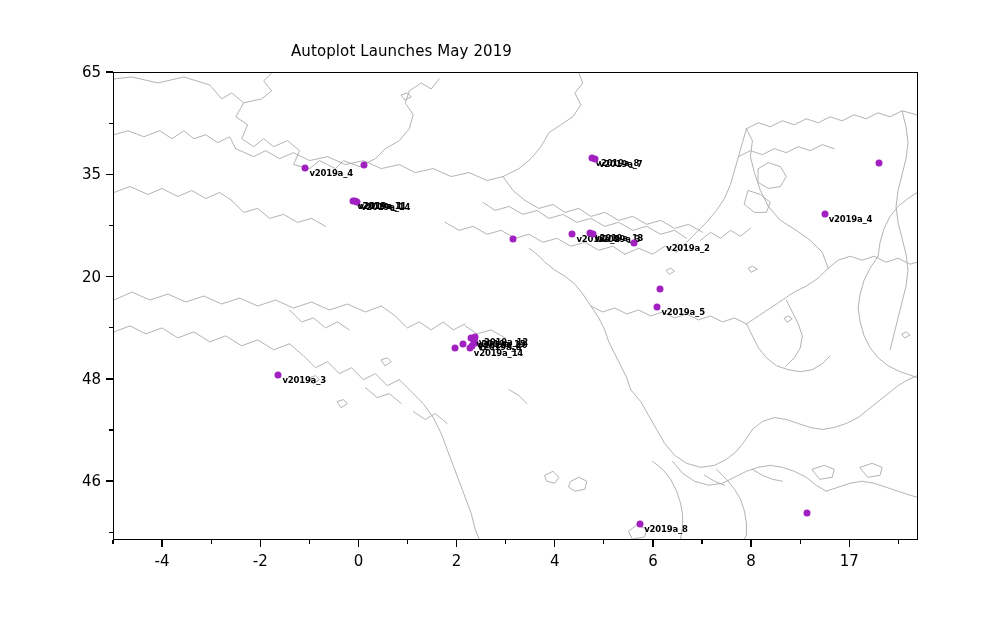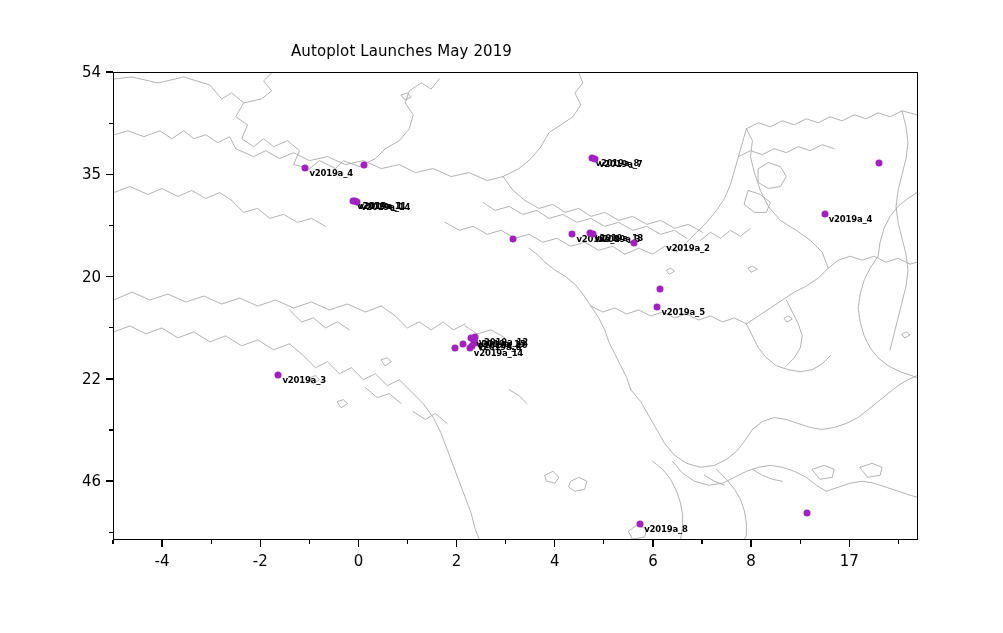--- a/index.html
+++ b/index.html
@@ -195,27 +195,27 @@
         <div class="ptlabel" style="left: 362.323px; top: 271px;">v2019a_15</div>
         <div class="marker" style="left: 355.869px; top: 275.174px; background: rgb(160, 32, 192);"></div>
         <div class="ptlabel" style="left: 359.869px; top: 280.174px;">v2019a_14</div>
       </div>
   </div>
 
   <div id="ticks-layer">
       <div class="tick-major" style="left: 106px; top: 480.48px; width: 7px; height: 1.4px;"></div>
       <div class="ytick-label" style="top: 481.18px; width: 36px; left: 65px;">46</div>
       <div class="tick-major" style="left: 106px; top: 378.185px; width: 7px; height: 1.4px;"></div>
-      <div class="ytick-label" style="top: 378.885px; width: 36px; left: 65px;">22</div>
+      <div class="ytick-label" style="top: 378.885px; width: 36px; left: 65px;">48</div>
       <div class="tick-major" style="left: 106px; top: 275.89px; width: 7px; height: 1.4px;"></div>
       <div class="ytick-label" style="top: 276.59px; width: 36px; left: 65px;">20</div>
       <div class="tick-major" style="left: 106px; top: 173.595px; width: 7px; height: 1.4px;"></div>
       <div class="ytick-label" style="top: 174.295px; width: 36px; left: 65px;">35</div>
       <div class="tick-major" style="left: 106px; top: 71.3px; width: 7px; height: 1.4px;"></div>
-      <div class="ytick-label" style="top: 72px; width: 36px; left: 65px;">54</div>
+      <div class="ytick-label" style="top: 72px; width: 36px; left: 65px;">65</div>
       <div class="tick-minor" style="left: 109px; top: 531.728px; width: 4px; height: 1.2px;"></div>
       <div class="tick-minor" style="left: 109px; top: 429.433px; width: 4px; height: 1.2px;"></div>
       <div class="tick-minor" style="left: 109px; top: 327.138px; width: 4px; height: 1.2px;"></div>
       <div class="tick-minor" style="left: 109px; top: 224.843px; width: 4px; height: 1.2px;"></div>
       <div class="tick-minor" style="left: 109px; top: 122.548px; width: 4px; height: 1.2px;"></div>
       <div class="tick-major" style="left: 161.385px; top: 540px; width: 1.4px; height: 7px;"></div>
       <div class="xtick-label" style="left: 162.085px; top: 552px; width: 40px; margin-left: -20px; transform: none;">-4</div>
       <div class="tick-major" style="left: 259.556px; top: 540px; width: 1.4px; height: 7px;"></div>
       <div class="xtick-label" style="left: 260.256px; top: 552px; width: 40px; margin-left: -20px; transform: none;">-2</div>
       <div class="tick-major" style="left: 357.727px; top: 540px; width: 1.4px; height: 7px;"></div>

